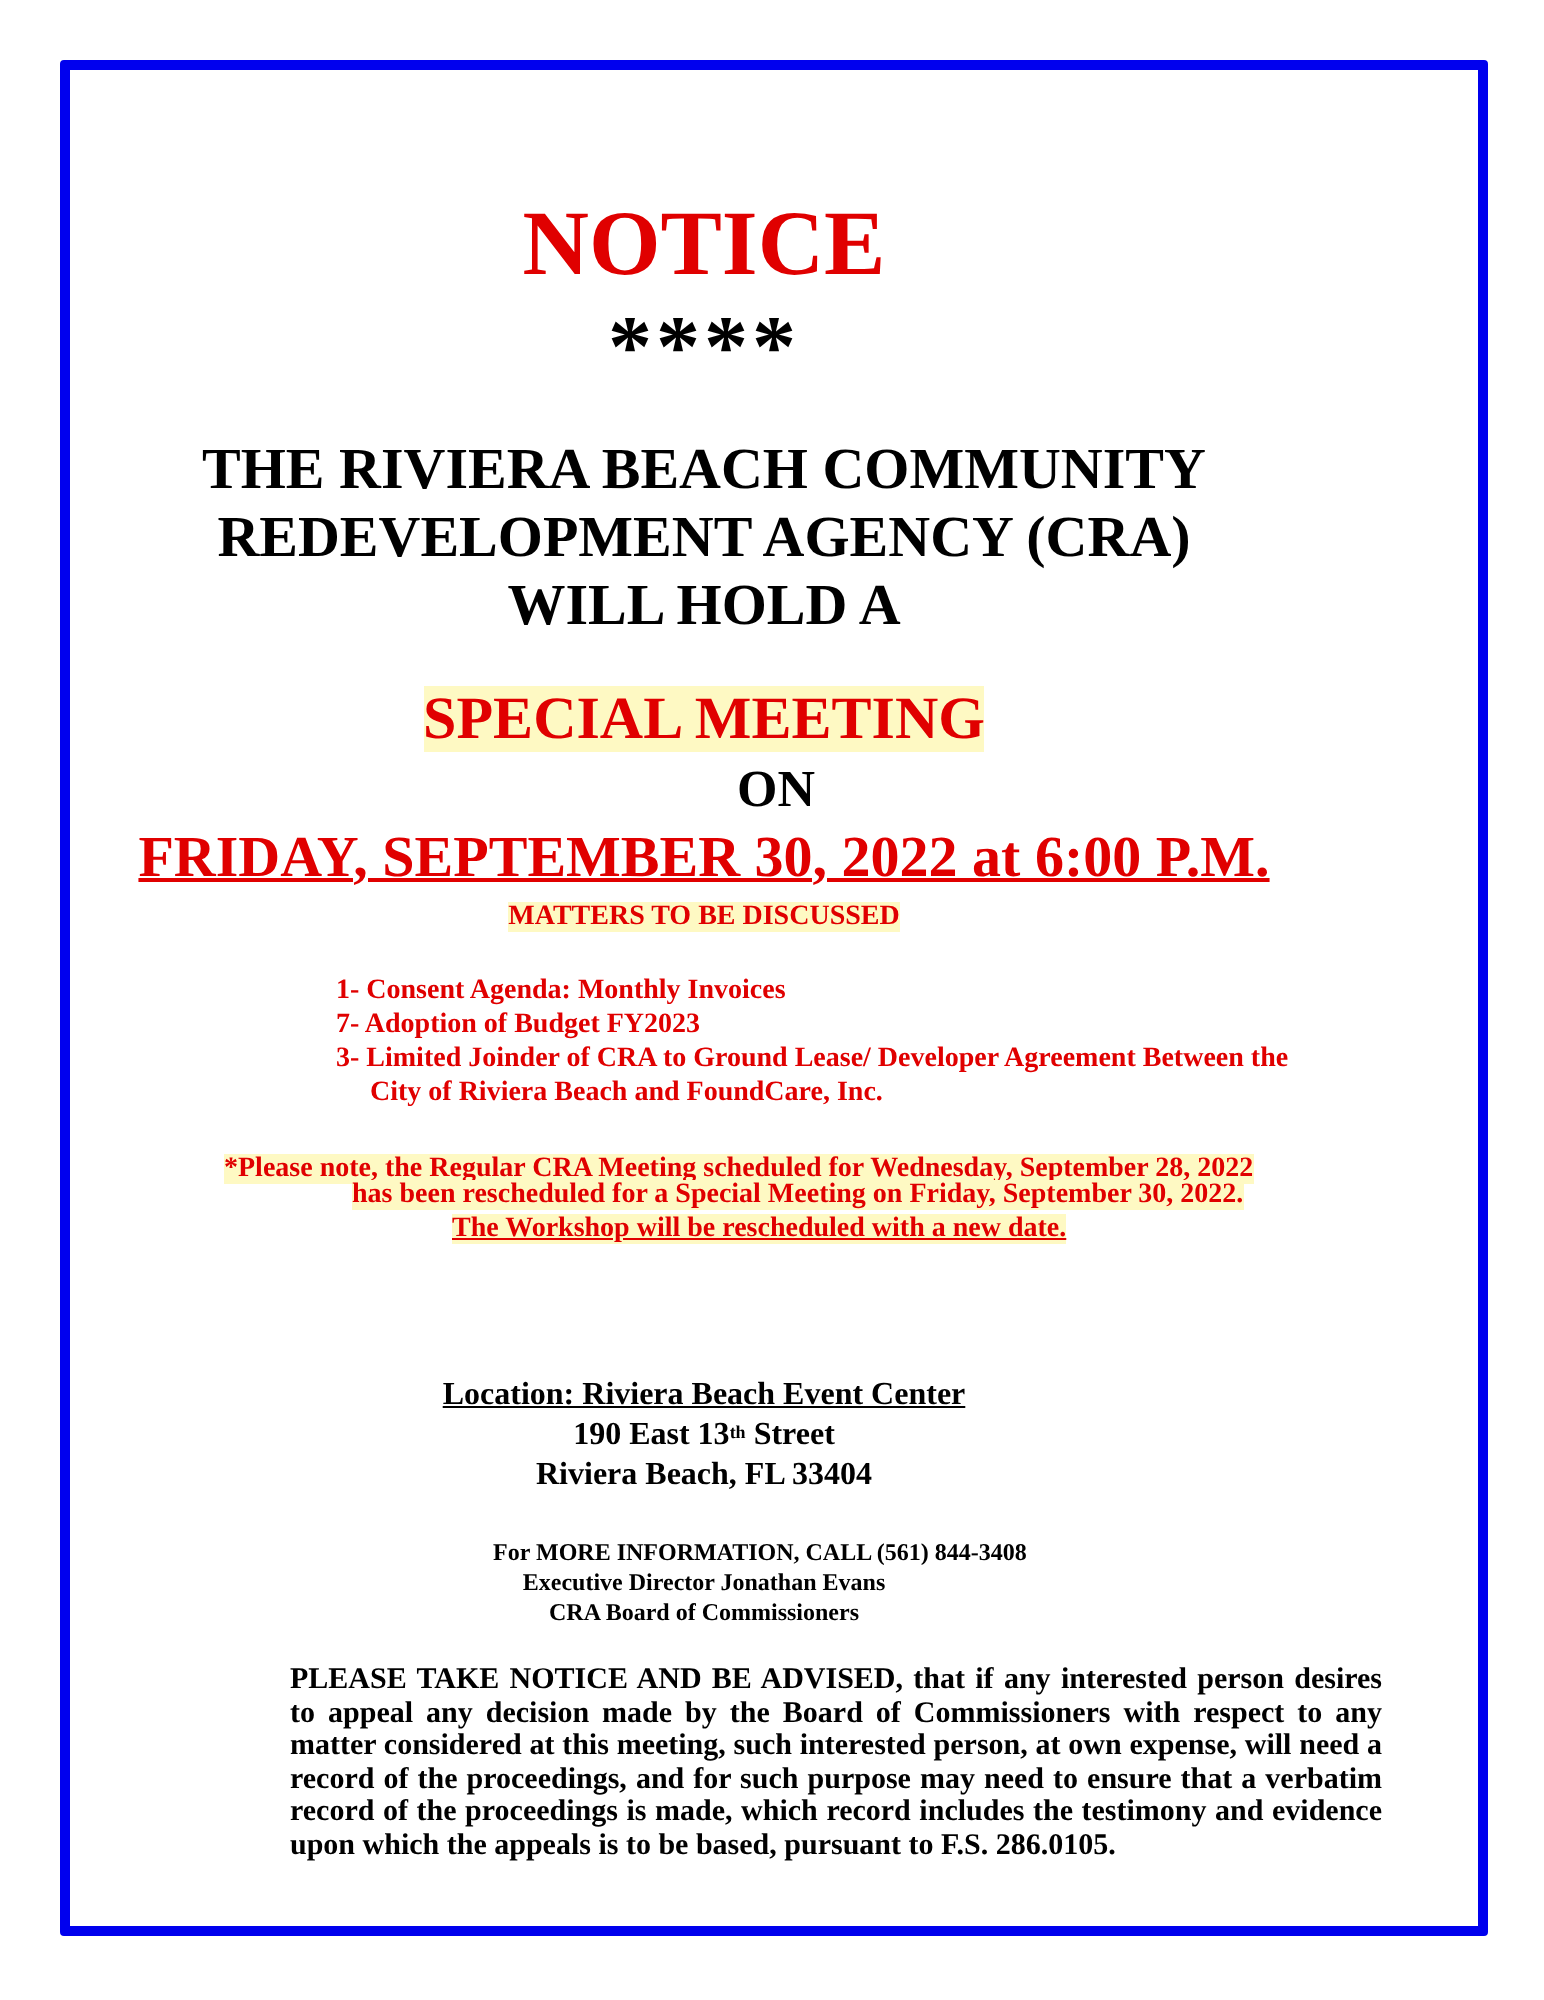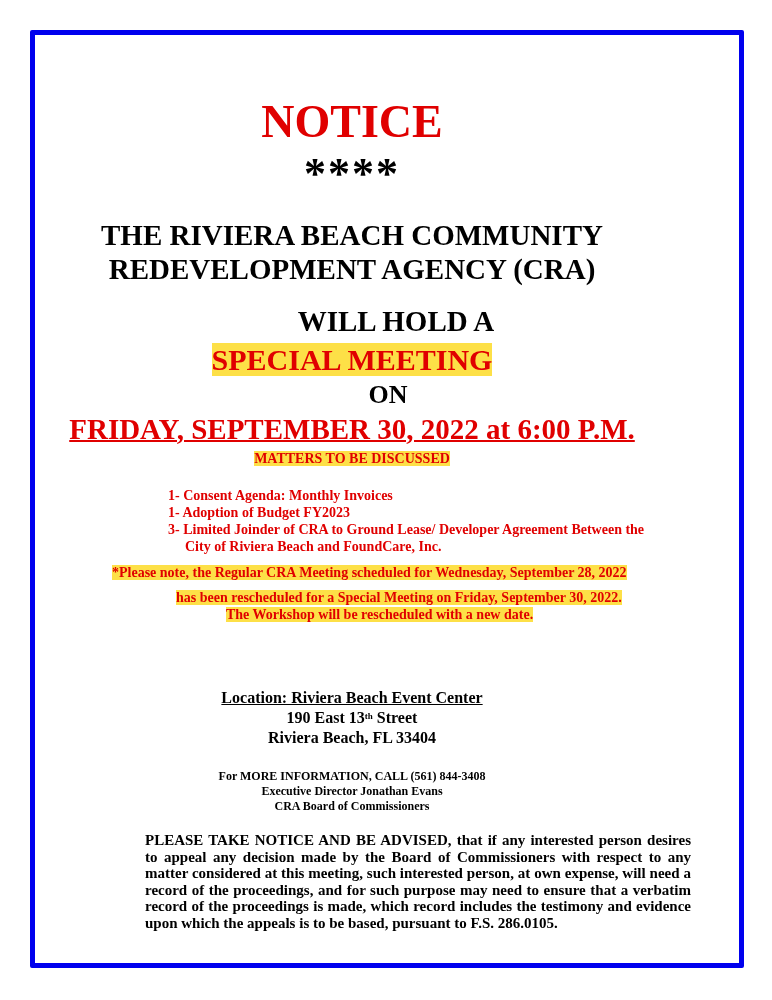--- a/index.html
+++ b/index.html
@@ -2,41 +2,41 @@
 <html><head>
 <meta charset="utf-8">
 <style>
   html, body { margin:0; padding:0; background:#ffffff; }
   body { width:772px; height:1000px; position:relative; overflow:hidden;
          font-family:"Liberation Serif", "DejaVu Serif", serif; font-weight:bold; color:#000; }
   .frame { position:absolute; left:30px; top:30px; width:704px; height:928px;
            border:5px solid #0000ee; border-radius:2px; }
   .line { position:absolute; left:0; width:704px; text-align:center; white-space:nowrap; }
   .red { color:#e00000; }
-  .hl { background:#fde047; }
+  .hl { background:#fef9c3; }
   #notice { top:96px; font-size:46px; line-height:52px; }
   #stars { top:152px; font-size:44px; line-height:44px; letter-spacing:2px; }
   .agency { font-size:29px; line-height:34px; }
-  #ag1 { top:218px; } #ag2 { top:252px; } #ag3 { top:304px;padding-left:44px; }
+  #ag1 { top:218px; } #ag2 { top:252px; } #ag3 { top:286px; }
   #special { top:342px; font-size:30px; line-height:36px; }
   #on { top:380px; font-size:26px; line-height:30px;margin-left:36px; }
   #date { top:411px; font-size:29px; line-height:36px; }
   #date span { text-decoration:underline; text-decoration-thickness:2px; }
   #matters { top:451px; font-size:14px; line-height:16px; }
   .agenda { position:absolute; left:168px; font-size:14px; line-height:17px; color:#e00000; white-space:nowrap; }
   #a1 { top:487px; } #a2 { top:504px; } #a3 { top:521px; } #a3b { top:538px; left:185px; }
   .note { font-size:14px; line-height:17px; }
-  #n1 { top:564px; left:112px; width:auto; text-align:right; }
+  #n1 { top:576px; left:112px; width:auto; text-align:right; }
   #n2 { top:589px; left:176px; width:auto; text-align:left; }
-  #n3 { top:606px; left:226px; width:auto; text-align:left; }
+  #n3 { top:606px; left:226px; width:auto; text-align:left;text-decoration:underline; }
   .loc { font-size:16px; line-height:20px; }
   #l1 { top:688px;text-decoration:underline; } #l2 { top:708px; } #l3 { top:728px; }
   sup { font-size:9px; vertical-align:top; position:relative; top:-2px; }
   .info { font-size:12px; line-height:15px; }
-  #i1 { top:769px; } #i2 { top:784px; } #i3 { top:799px; }
+  #i1 { top:769px;padding-left:28px; } #i2 { top:784px; } #i3 { top:799px; }
   #disclaimer { position:absolute; left:113px; top:832px; width:546px; font-size:15px;
                 line-height:16.6px; text-align:justify;margin-left:32px; }
 </style>
 </head>
 <body>
 
 <div class="frame"></div>
 
 <div id="notice" class="line red">NOTICE</div>
 <div id="stars" class="line">****</div>
@@ -50,21 +50,21 @@
 </div>
 <div id="on" class="line">ON</div>
 <div id="date" class="line red">
   <span>FRIDAY, SEPTEMBER 30, 2022 at 6:00 P.M.</span>
 </div>
 <div id="matters" class="line red">
   <span class="hl">MATTERS TO BE DISCUSSED</span>
 </div>
 
 <div id="a1" class="agenda">1- Consent Agenda: Monthly Invoices</div>
-<div id="a2" class="agenda">1- Adoption of Budget FY2023</div>
+<div id="a2" class="agenda">7- Adoption of Budget FY2023</div>
 <div id="a3" class="agenda">3- Limited Joinder of CRA to Ground Lease/ Developer Agreement Between the</div>
 <div id="a3b" class="agenda">City of Riviera Beach and FoundCare, Inc.</div>
 
 <div id="n1" class="line note red">
   <span class="hl">*Please note, the Regular CRA Meeting scheduled for Wednesday, September 28, 2022</span>
 </div>
 <div id="n2" class="line note red">
   <span class="hl">has been rescheduled for a Special Meeting on Friday, September 30, 2022.</span>
 </div>
 <div id="n3" class="line note red">

